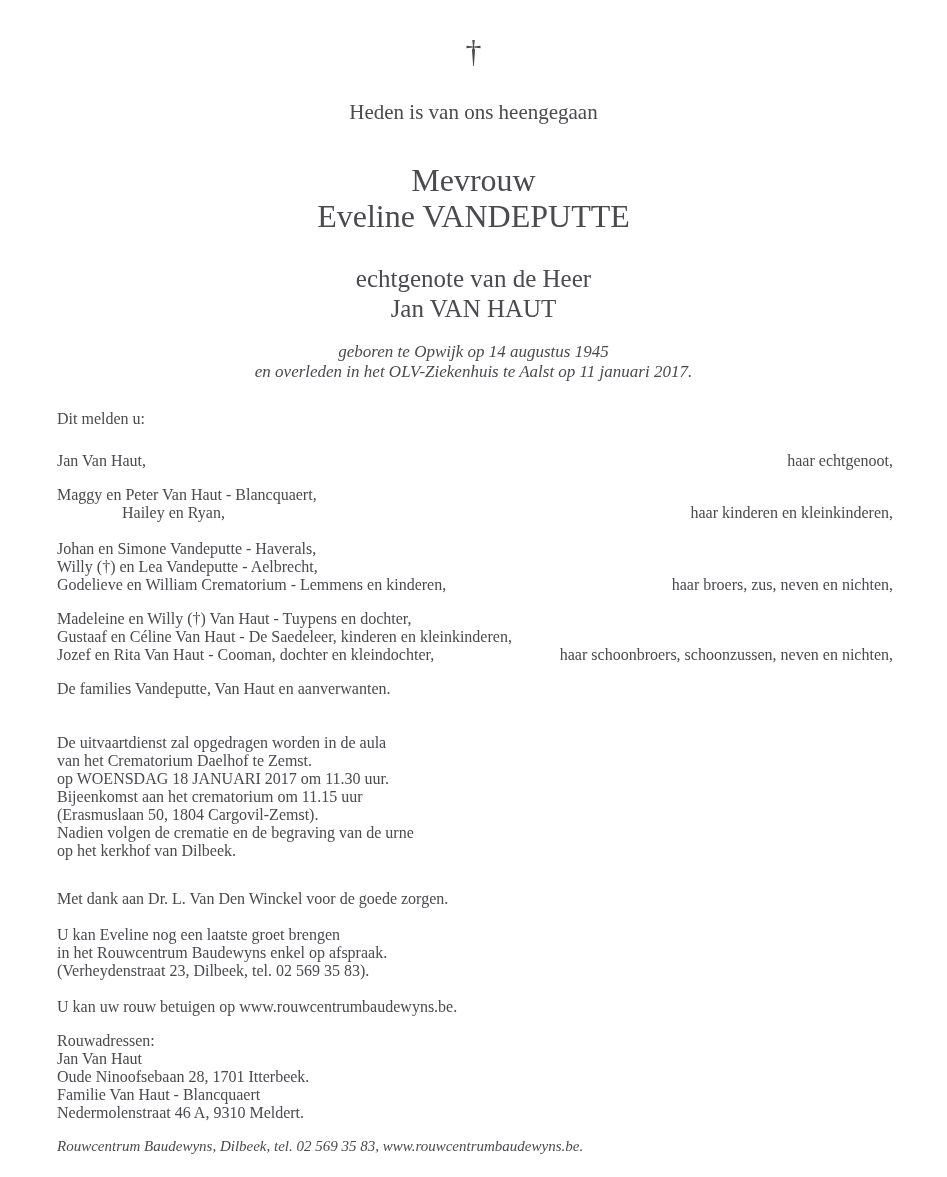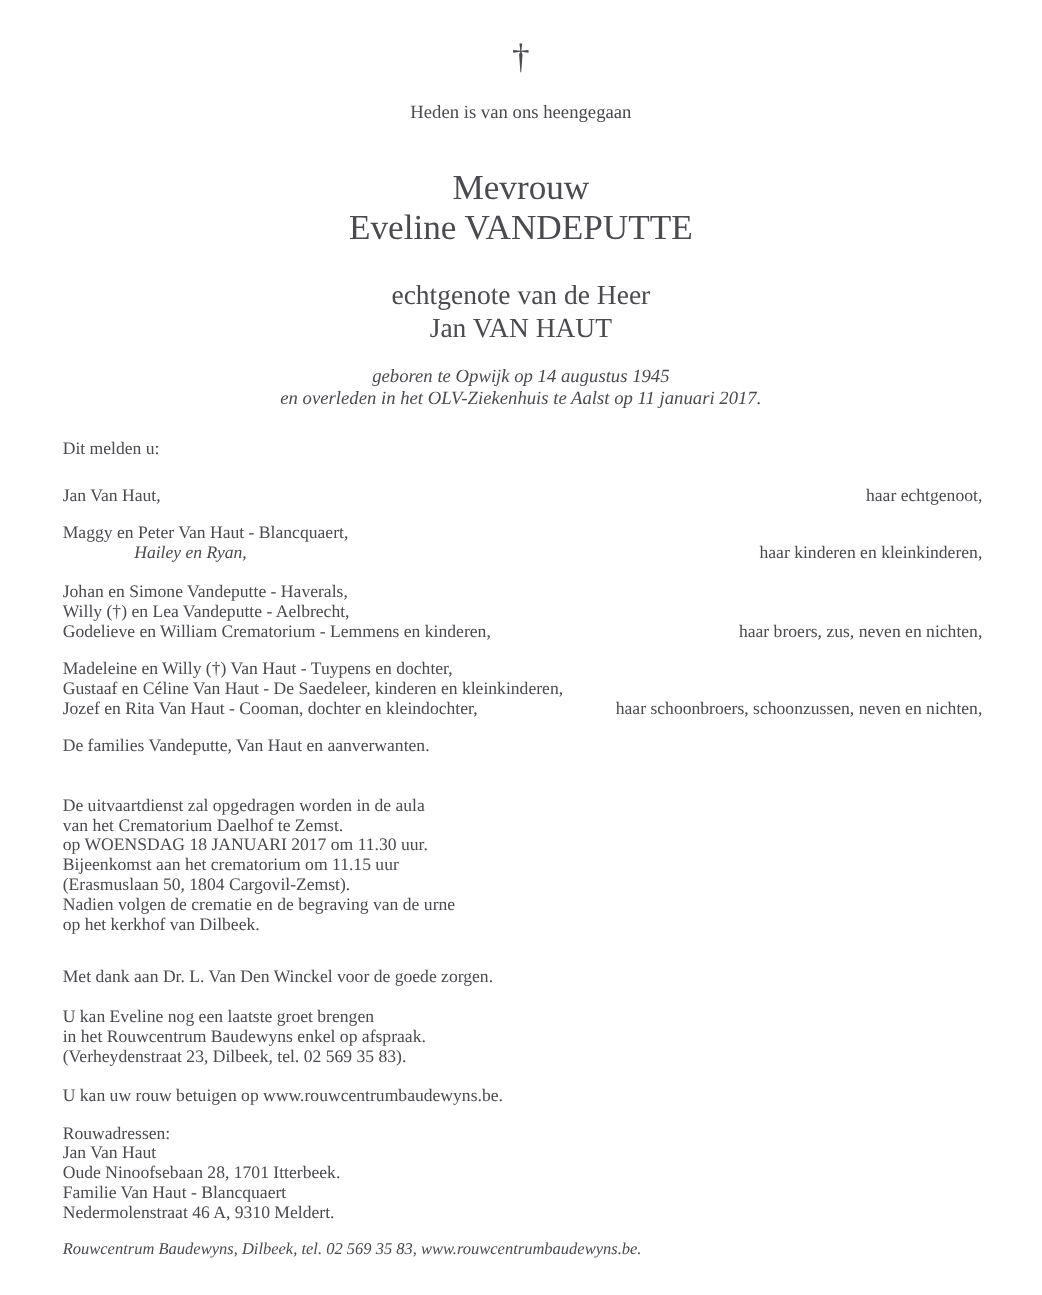--- a/index.html
+++ b/index.html
@@ -22,22 +22,22 @@
     padding: 0 54px 0 57px;
   }
 
   .cross {
     margin-top: 36px;
     font-size: 32px;
     line-height: 30px;
     text-align: center;
   }
   .intro-line {
-    margin-top: 26px;
-    font-size: 17px;
+    margin-top: 36px;
+    font-size: 21px;
     line-height: 20px;
     text-align: center;
   }
   .name-block {
     margin-top: 40px;
     font-size: 32px;
     line-height: 36px;
     text-align: center;
   }
   .spouse-block {
@@ -63,21 +63,21 @@
     align-items: flex-end;
   }
   .group-1 { margin-top: 24px; gap: 28px; }
   .group-2 { margin-top: 16px; }
   .group-3 { margin-top: 18px; }
   .group-4 { margin-top: 16px; }
   .group .relation {
     white-space: nowrap;
     padding-left: 12px;
   }
-  .gline.indent { padding-left: 65px; font-style: italic; }
+  .gline.indent { padding-left: 65px; }
 
   .families-line { margin-top: 16px; }
   .service-para { margin-top: 36px; }
   .thanks-line { margin-top: 30px; }
   .visitation-para { margin-top: 18px; }
   .condolence-line { margin-top: 18px; }
   .addresses-block { margin-top: 16px; }
   .footer-line {
     margin-top: 16px;
     font-size: 15px;

